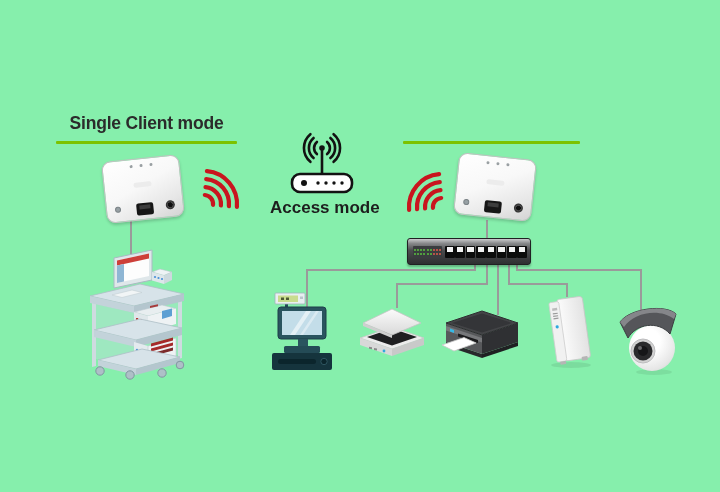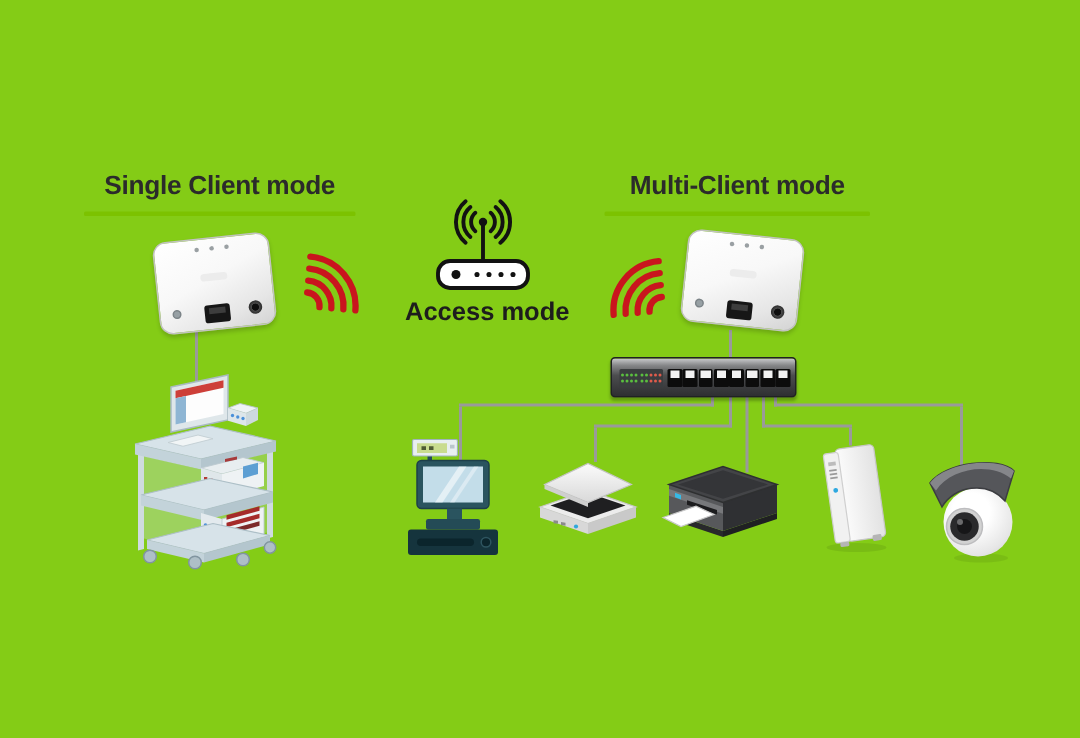--- a/index.html
+++ b/index.html
@@ -1,16 +1,16 @@
 <!DOCTYPE html>
 <html><head>
 <meta charset="utf-8">
 <style>
   html,body{margin:0;padding:0;background:#fff;}
-  .stage{position:relative;width:720px;height:492px;background:#84cc16;overflow:hidden;
+  .stage{position:relative;width:720px;height:492px;background:#86efac;overflow:hidden;
          font-family:"Liberation Sans", sans-serif;}
   .title{position:absolute;color:#2b2b2b;font-size:17.5px;font-weight:600;letter-spacing:-0.2px;
          text-align:center;white-space:nowrap;}
   .underline{position:absolute;height:3px;background:#7cc200;border-radius:1px;}
   .ap-label{position:absolute;color:#1d1d1d;font-size:17px;font-weight:600;text-align:center;white-space:nowrap;}
 
   
   .cable{position:absolute;background:#9a9a9a;}
   .cable.v{width:2px;}
   .cable.h{height:2px;}
@@ -49,21 +49,20 @@
   svg{position:absolute;overflow:visible;}
 </style>
 </head>
 <body>
 
 <div class="stage">
 
   <div class="title" style="left:56px;top:113px;width:181px;">Single Client mode</div>
   <div class="underline" style="left:56px;top:141px;width:181px;"></div>
 
-  <div class="title" style="left:403px;top:113px;width:177px;">Multi-Client mode</div>
   <div class="underline" style="left:403px;top:141px;width:177px;"></div>
 
   <div class="cable v" style="left:130px;top:221px;height:36px;"></div>
   <div class="cable v" style="left:486px;top:220px;height:19px;"></div>
 
   <div class="cable v" style="left:474px;top:262px;height:9px;"></div>
   <div class="cable h" style="left:306px;top:269px;width:170px;"></div>
   <div class="cable v" style="left:306px;top:271px;height:38px;"></div>
 
   <div class="cable v" style="left:486px;top:262px;height:23px;"></div>

